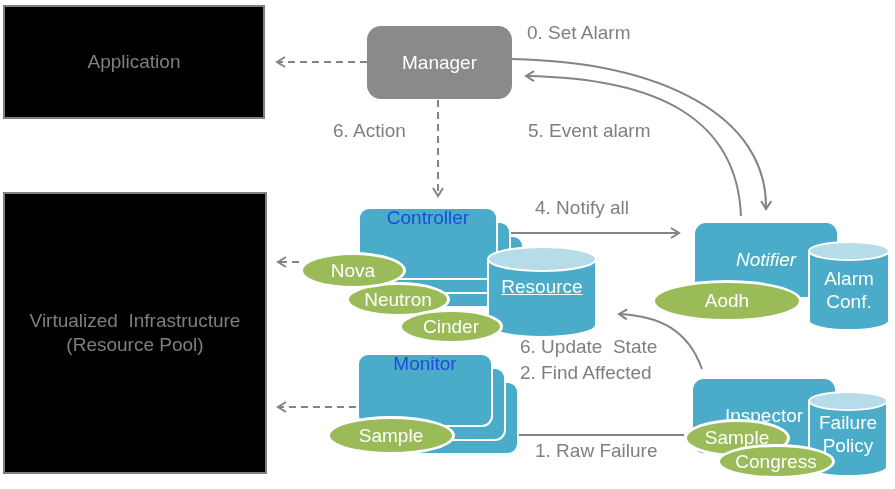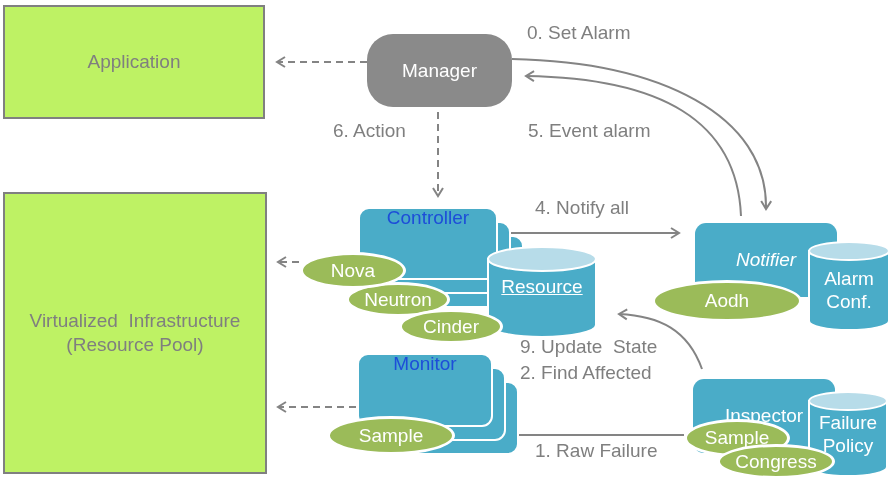--- a/index.html
+++ b/index.html
@@ -9,34 +9,34 @@
   }
   
   .arrow-layer{position:absolute;left:0;top:0;z-index:1;}
   .z-box{z-index:2;}
   .z-cyl{z-index:4;}
   .z-ell{z-index:5;}
   .z-lbl{z-index:6;}
 
   
   .plainbox{
-    position:absolute;background:#bef264;border:2px solid #808080;
+    position:absolute;background:#000000;border:2px solid #808080;
     display:flex;flex-direction:column;align-items:center;justify-content:center;
     box-sizing:border-box;color:#7f7f7f;font-size:19px;text-align:right;
   }
   .plainbox span{white-space:pre;}
   #app-box{left:3px;top:5px;width:262px;height:114px;}
   #vi-box{left:3px;top:192px;width:264px;height:282px;line-height:24px;}
 
   
   .node{
     position:absolute;border-radius:11px;display:flex;align-items:center;justify-content:center;
     color:#ffffff;font-size:19px;box-sizing:border-box;
   }
-  #manager{left:367px;top:26px;width:145px;height:73px;background:#8a8a8a;border-radius:26px;margin-top:8px;}
+  #manager{left:367px;top:26px;width:145px;height:73px;background:#8a8a8a;border-radius:14px;}
   #notifier{left:695px;top:223px;width:142px;height:74px;background:#4aacc8;font-style:italic;}
   #inspector{left:693px;top:379px;width:142px;height:74px;background:#4aacc8;justify-content:center;}
 
   
   .layer{
     position:absolute;width:140px;height:73px;background:#4aacc8;
     border:2px solid #ffffff;border-radius:11px;box-sizing:border-box;
   }
   .stack-label{
     position:absolute;display:flex;align-items:flex-start;justify-content:center;
@@ -178,18 +178,18 @@
   <div id="inspector-sample" class="ellipse z-ell">
     <span>Sample</span>
   </div>
   <div id="congress" class="ellipse z-ell">
     <span>Congress</span>
   </div>
 
   <div id="step0" class="step z-lbl">0. Set Alarm</div>
   <div id="step1" class="step z-lbl">1. Raw Failure</div>
   <div id="step2" class="step z-lbl">2. Find Affected</div>
-  <div id="step3" class="step z-lbl">9. Update  State</div>
+  <div id="step3" class="step z-lbl">6. Update  State</div>
   <div id="step4" class="step z-lbl">4. Notify all</div>
   <div id="step5" class="step z-lbl">5. Event alarm</div>
   <div id="step6" class="step z-lbl">6. Action</div>
 
 </div>
 
 </body></html>

